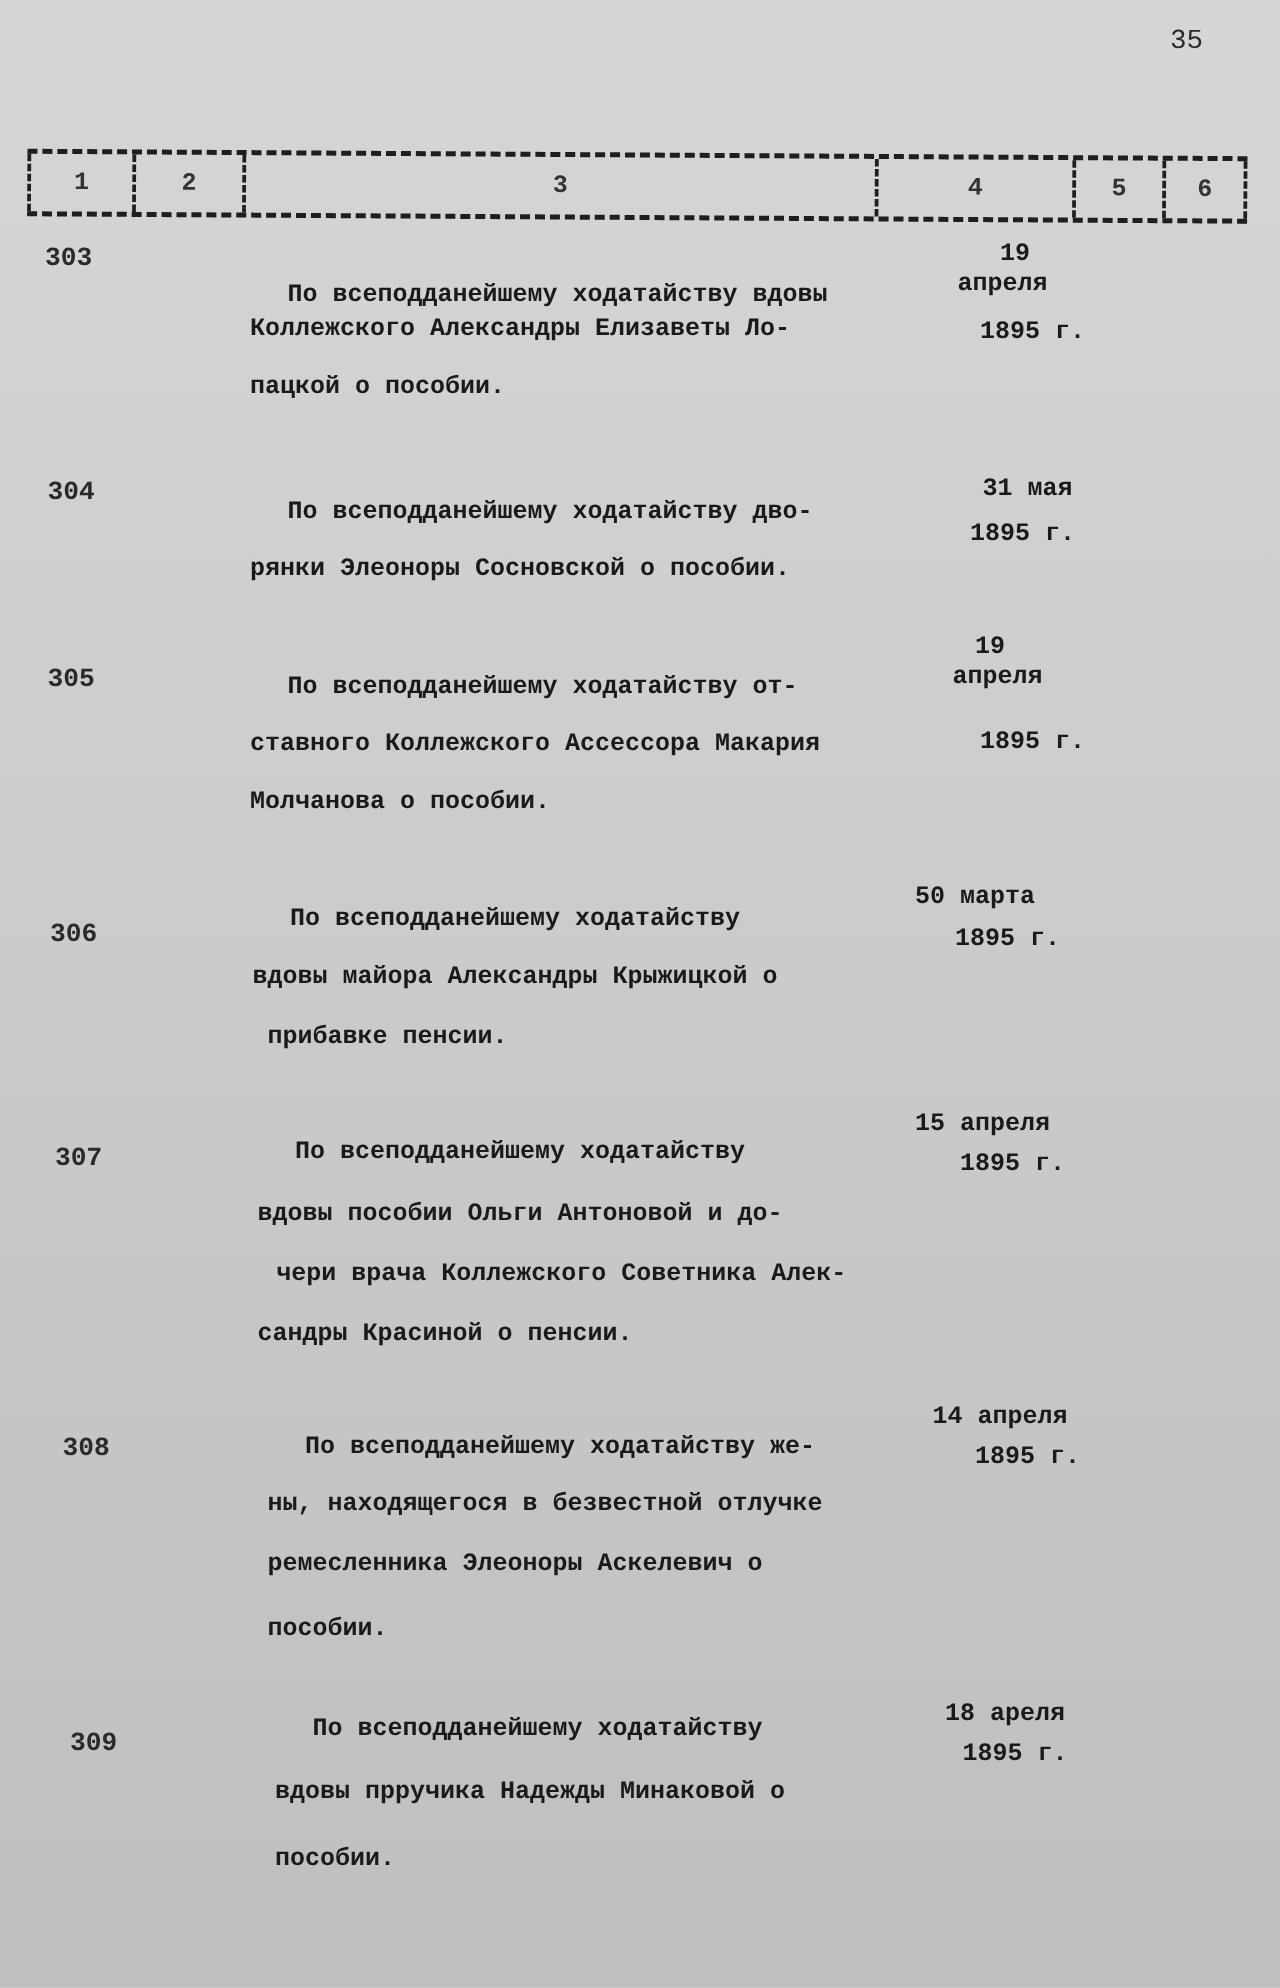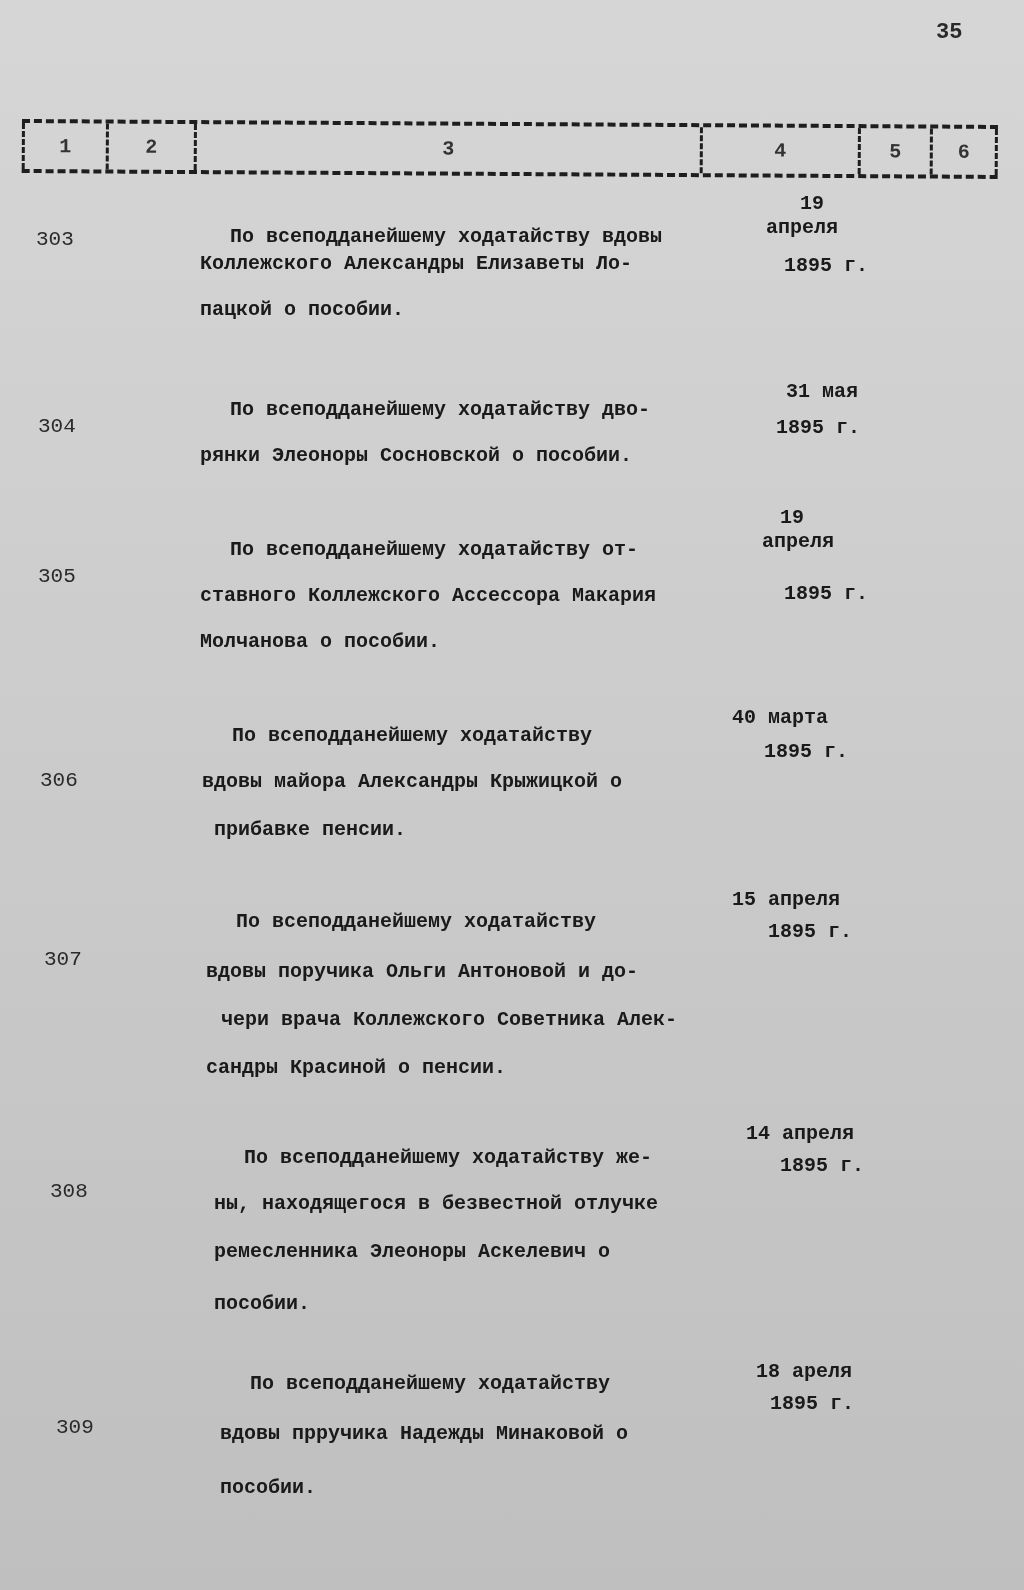--- a/index.html
+++ b/index.html
@@ -11,21 +11,21 @@
     position: relative;
     overflow: hidden;
     font-family: "Liberation Mono", "DejaVu Sans Mono", monospace;
     color: #1a1a1a;
   }
   .page-number {
     position: absolute;
     left: 936px;
     top: 20px;
     font-size: 22px;
-    font-weight: bold;
+    font-weight: normal;
     color: #2a2a2a;
   }
   .header-table {
     position: absolute;
     left: 22px;
     top: 119px;
     width: 976px;
     height: 46px;
     border-top: 4px dashed #1e1e1e;
     border-bottom: 4px dashed #1e1e1e;
@@ -45,23 +45,22 @@
   }
   .hcell.last { border-right: 3px dashed #1e1e1e; }
   .entry {
     position: absolute;
     left: 0;
     width: 1024px;
   }
   .entry-num {
     position: absolute;
     font-size: 21px;
-    font-weight: normal;
+    font-weight: bold;
     color: #2a2a2a;
-    margin-top: 32px;
   }
   .entry-text {
     position: absolute;
     font-size: 20px;
     font-weight: bold;
     color: #1a1a1a;
     line-height: 1;
   }
   .entry-text .line {
     position: absolute;
@@ -135,30 +134,30 @@
 </div>
 
 <div class="entry" style="top:0">
   <div class="entry-num" style="left:40px;top:737px">306</div>
   <div class="entry-text" style="left:202px;top:726px">
     <span class="line" style="left:30px;top:0">По всеподданейшему ходатайству</span>
     <span class="line" style="left:0;top:46px">вдовы майора Александры Крыжицкой о</span>
     <span class="line" style="left:12px;top:94px">прибавке пенсии.</span>
   </div>
   <div class="entry-date">
-    <span class="dline" style="left:732px;top:706px">40 марта</span>
+    <span class="dline" style="left:732px;top:706px">50 марта</span>
     <span class="dline" style="left:764px;top:740px">1895 г.</span>
   </div>
 </div>
 
 <div class="entry" style="top:0">
   <div class="entry-num" style="left:44px;top:916px">307</div>
   <div class="entry-text" style="left:206px;top:912px">
     <span class="line" style="left:30px;top:0">По всеподданейшему ходатайству</span>
-    <span class="line" style="left:0;top:50px">вдовы поручика Ольги Антоновой и до-</span>
+    <span class="line" style="left:0;top:50px">вдовы пособии Ольги Антоновой и до-</span>
     <span class="line" style="left:15px;top:98px">чери врача Коллежского Советника Алек-</span>
     <span class="line" style="left:0;top:146px">сандры Красиной о пенсии.</span>
   </div>
   <div class="entry-date">
     <span class="dline" style="left:732px;top:888px">15 апреля</span>
     <span class="dline" style="left:768px;top:920px">1895 г.</span>
   </div>
 </div>
 
 <div class="entry" style="top:0">

